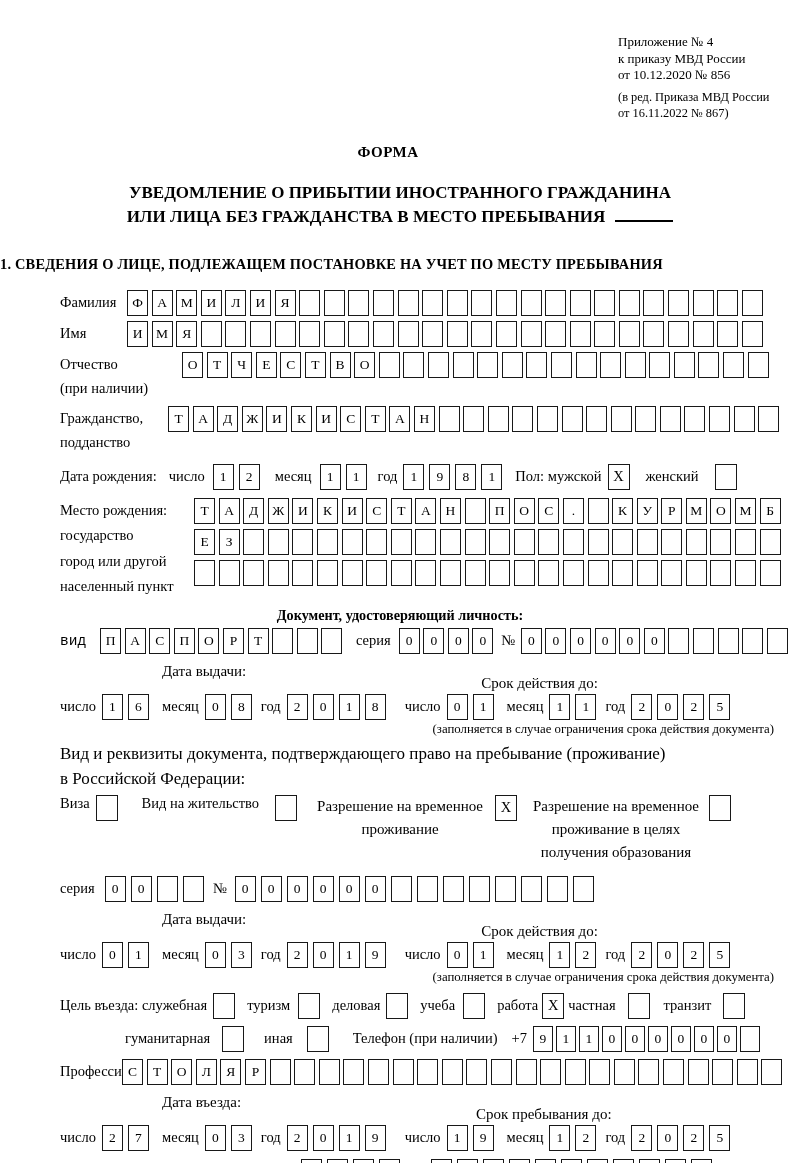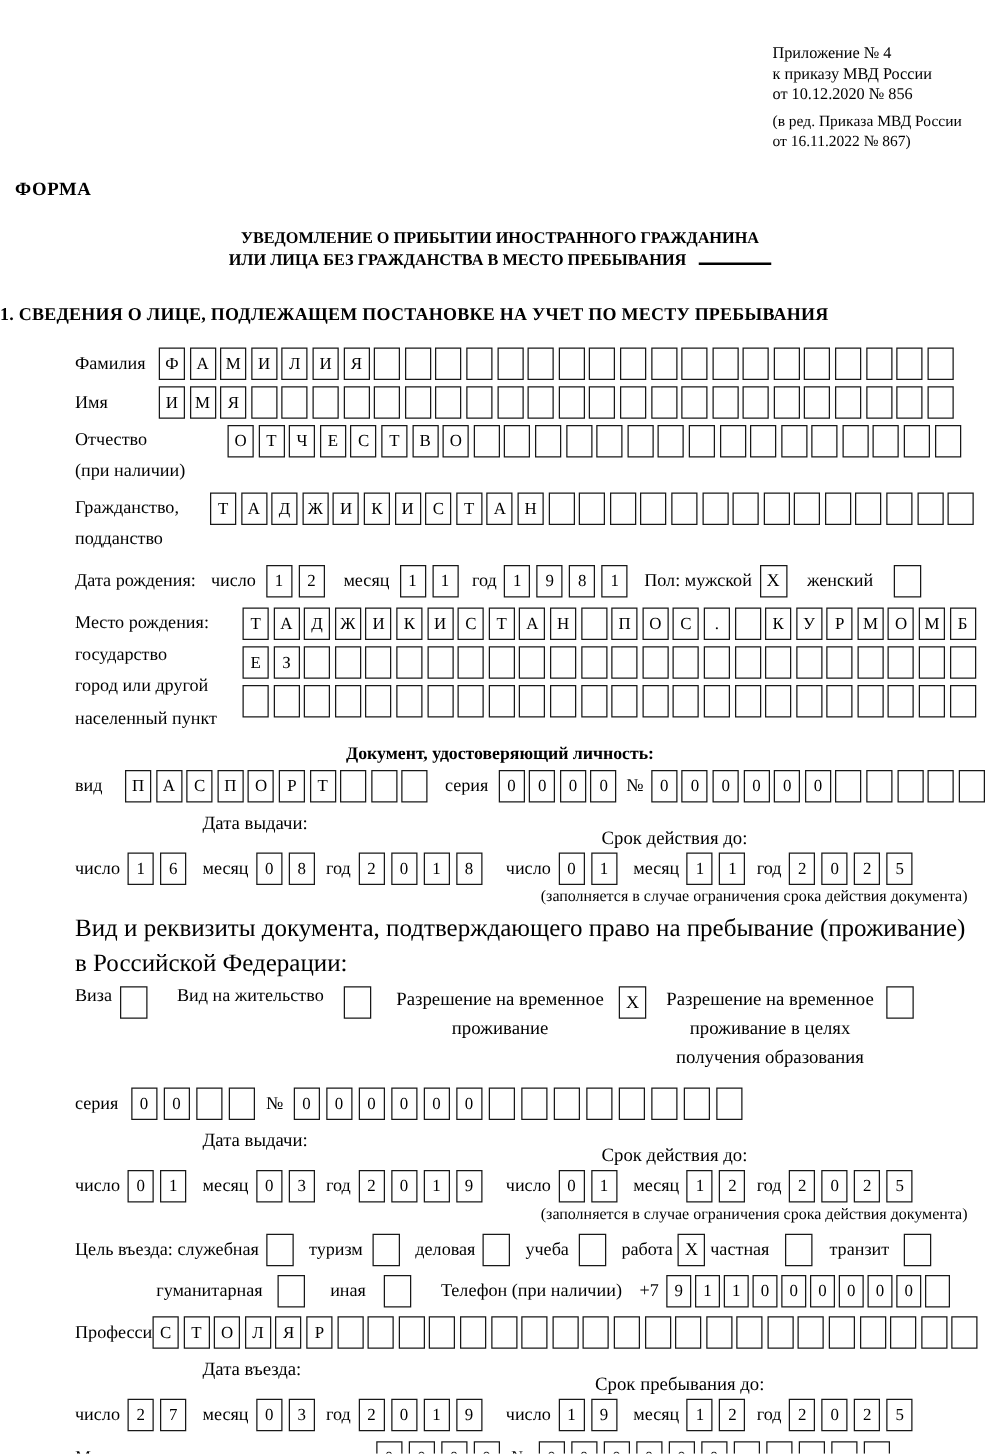--- a/index.html
+++ b/index.html
@@ -1,43 +1,43 @@
 <!DOCTYPE html>
 <html><head>
 <meta charset="utf-8">
 <style>
   html,body{margin:0;padding:0;background:#fff;}
   .page{width:800px;height:1163px;box-sizing:border-box;background:#fff;color:#000;
         font-family:"Liberation Serif","DejaVu Serif",serif;position:relative;overflow:hidden;padding-top:34px;}
   .ref{margin-left:618px;font-size:13px;line-height:16.5px;}
   .ref .rsm{font-size:12.4px;}
   .ref .gap{margin-top:5px;}
-  .forma{font-weight:bold;font-size:15px;text-align:left;margin:22px 36px 0 0;letter-spacing:.5px;padding-left:12px;}
-  .title{font-weight:bold;font-size:13px;text-align:center;margin-top:20px;line-height:1.45;}
+  .forma{font-weight:bold;font-size:15px;text-align:center;margin:22px 36px 0 0;letter-spacing:.5px;padding-left:12px;}
+  .title{font-weight:bold;font-size:17px;text-align:center;margin-top:20px;line-height:1.45;}
   .uline{display:inline-block;width:58px;border-bottom:2.2px solid #000;margin-left:10px;}
   .sec{font-weight:bold;font-size:14.4px;margin-top:26px;letter-spacing:.2px;}
   .row{display:flex;align-items:center;margin:5px 0 0 60px;font-size:14.5px;white-space:nowrap;}
   .row.top{align-items:flex-start;}
   .lcol{flex:none;line-height:24.5px;}
   .grid{display:inline-flex;flex:none;}
   .cell{box-sizing:border-box;flex:none;display:inline-flex;align-items:center;justify-content:center;
         width:21px;height:26px;border:1.9px solid #181818;margin-right:3.6px;font-size:13.5px;background:#fff;}
   .grid.sp .cell{margin-right:5px;width:21px;}
   .grid.ph .cell{width:20px;margin-right:3px;}
   .box{box-sizing:border-box;flex:none;display:inline-flex;align-items:center;justify-content:center;
        width:22px;height:26px;border:1.9px solid #181818;font-size:14.5px;background:#fff;}
   .lw1{width:67px;flex:none;} .lw2{width:122px;flex:none;} .lw3{width:108px;flex:none;}
-  .lw4{width:40px;flex:none;} .lw5{width:62px;flex:none;} .lw6{width:148px;flex:none;} .lw7{width:90px;flex:none;}
+  .lw4{width:40px;flex:none;font-family:Liberation Mono, monospace;} .lw5{width:62px;flex:none;} .lw6{width:148px;flex:none;} .lw7{width:90px;flex:none;}
   .gcol{display:flex;flex-direction:column;}
   .gcol .grid{margin-bottom:5px;}
   .center-b{font-weight:bold;font-size:14.2px;text-align:center;margin-top:7px;}
   .heads{display:flex;margin:9px 0 2px 60px;font-size:15px;white-space:nowrap;}
   .h1{margin-left:102px;flex:none;} .h2{margin-left:235px;flex:none;margin-top:12px;}
   .note{font-size:12.8px;text-align:right;margin:2px 26px 0 0;}
-  .pline{margin:7px 0 0 60px;font-size:20px;}
+  .pline{margin:7px 0 0 60px;font-size:17px;}
   .cblk{flex:none;text-align:center;line-height:23px;font-size:15px;}
   .m4{margin-left:4px;} .m6{margin-left:6px;} .m8{margin-left:8px;} .m10{margin-left:10px;}
   .m12{margin-left:12px;} .m14{margin-left:14px;} .m16{margin-left:16px;}
   .m20{margin-left:20px;} .m24{margin-left:24px;} .m48{margin-left:48px;}
   .mr6{margin-right:6px;} .mr8{margin-right:8px;} .mr10{margin-right:10px;} .mr12{margin-right:12px;}
   .flexnone{flex:none;}
 </style>
 </head>
 <body>
 

